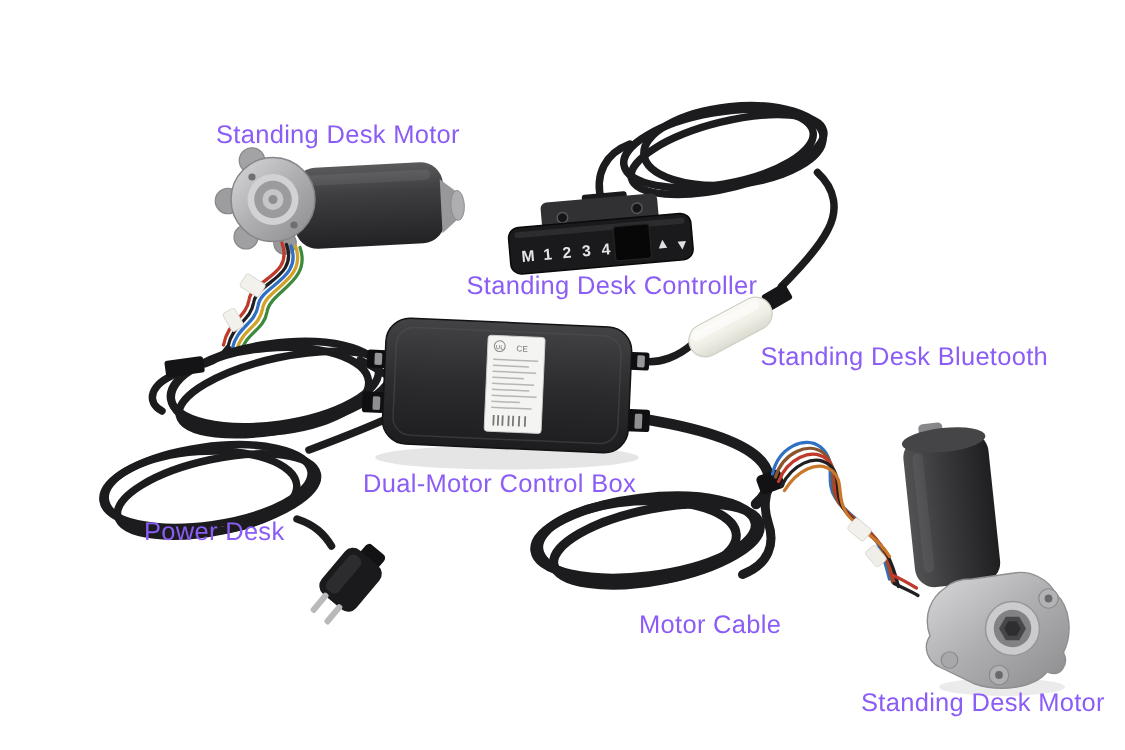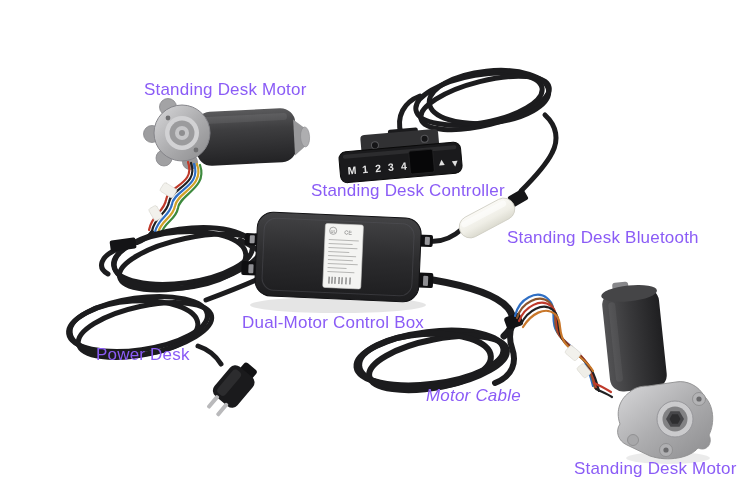--- a/index.html
+++ b/index.html
@@ -222,15 +222,15 @@
     <text x="441" y="169" font-size="9.5" fill="#e0e0e0" text-anchor="middle" class="pad-text">▲</text>
     <text x="454" y="171" font-size="9.5" fill="#e0e0e0" text-anchor="middle" class="pad-text">▼</text>
   </g>
 </svg>
 
   <div class="photo-label" style="left:144px;top:80px;">Standing Desk Motor</div>
   <div class="photo-label" style="left:311px;top:181px;">Standing Desk Controller</div>
   <div class="photo-label" style="left:507px;top:228px;">Standing Desk Bluetooth</div>
   <div class="photo-label" style="left:242px;top:313px;">Dual-Motor Control Box</div>
   <div class="photo-label" style="left:96px;top:345px;">Power Desk</div>
-  <div class="photo-label" style="left:426px;top:386px;font-style:italic;">Motor Cable</div>
+  <div class="photo-label" style="left:426px;top:407px;">Motor Cable</div>
   <div class="photo-label" style="left:574px;top:459px;">Standing Desk Motor</div>
 </div>
 
 </body></html>

